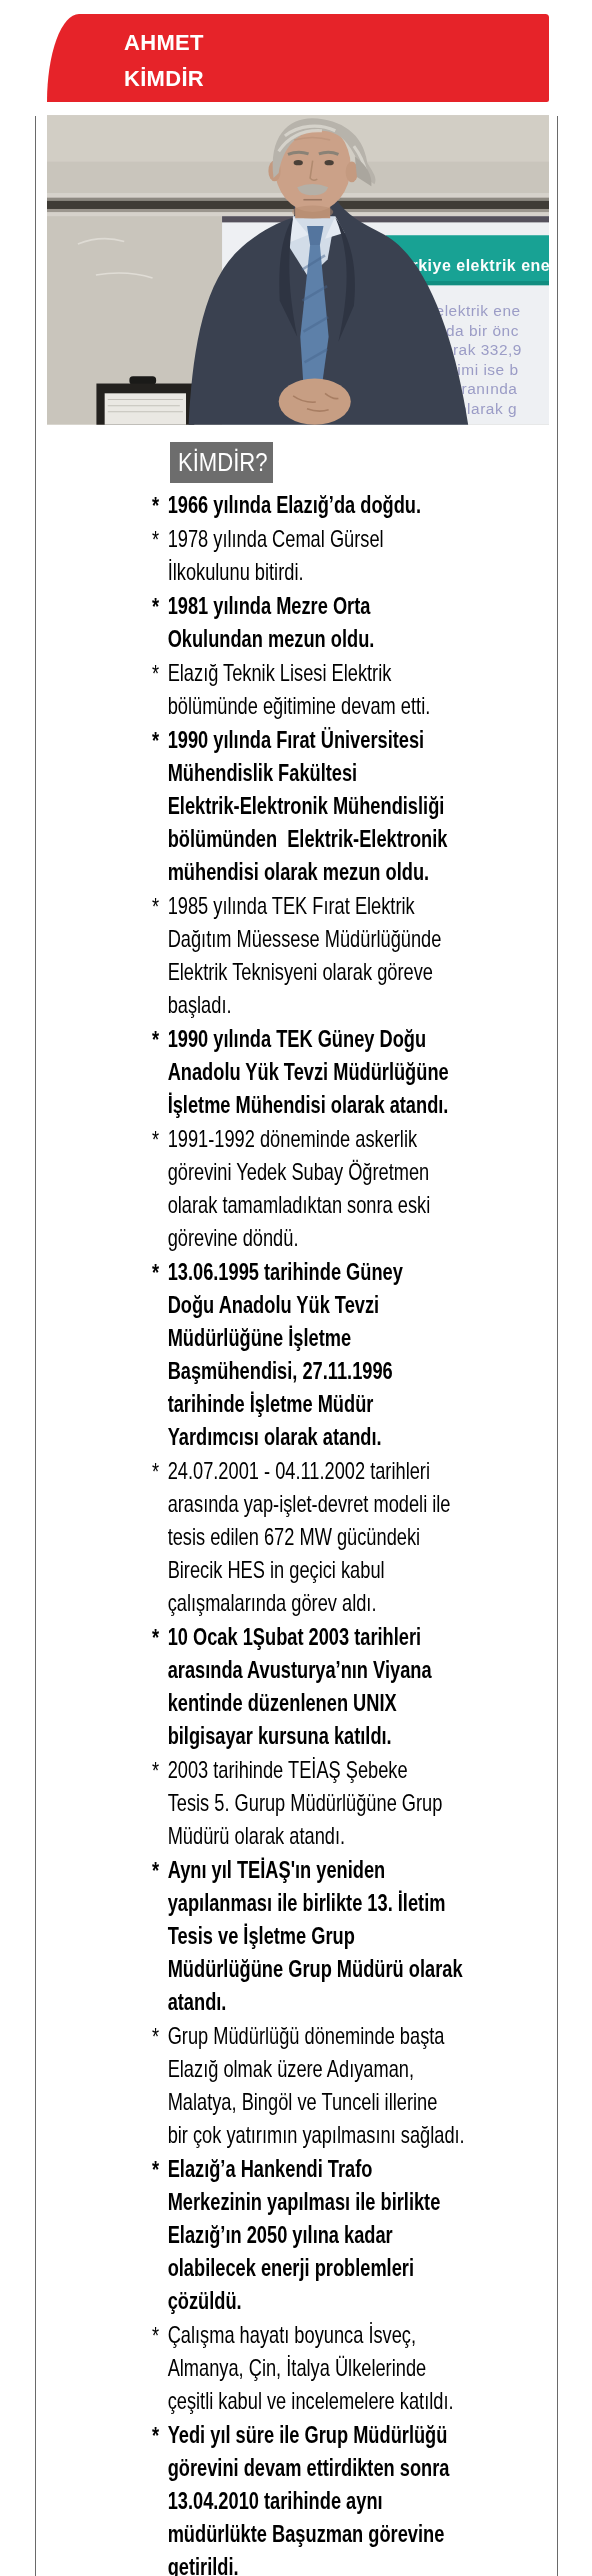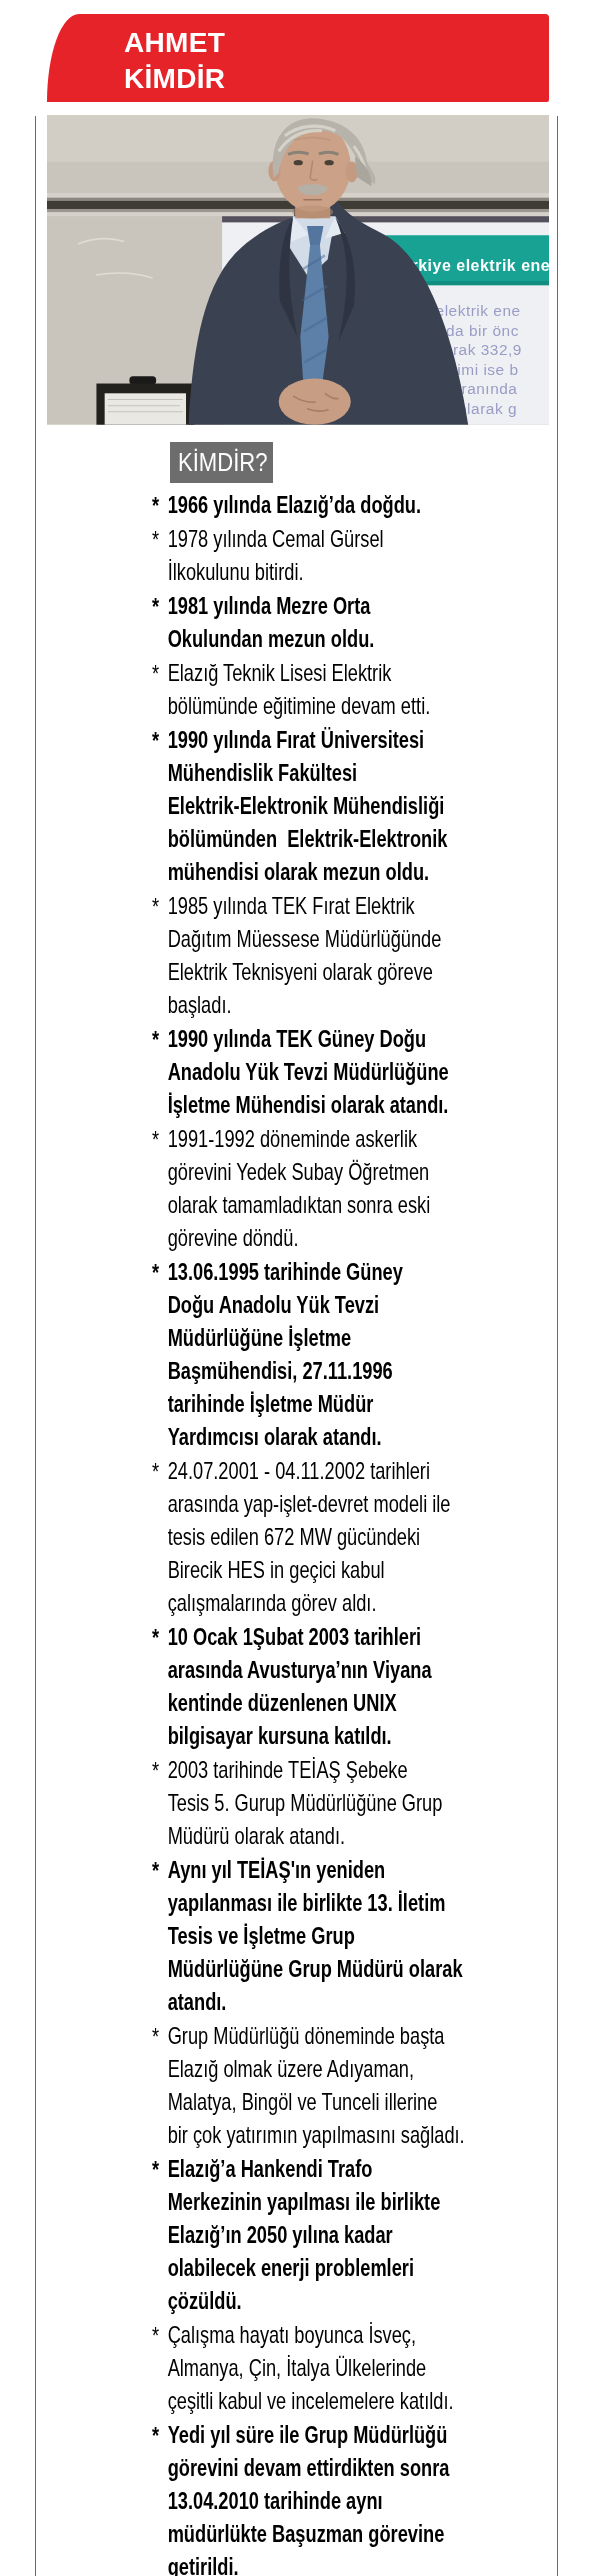--- a/index.html
+++ b/index.html
@@ -16,21 +16,21 @@
   
   .banner{
     position:absolute;left:47px;top:14.4px;width:502px;height:88px;
     background:#e62329;
     border-top-left-radius:32px 88px;
     border-top-right-radius:3.6px;
     border-bottom-right-radius:2.1px;
   }
   .banner .name{
     position:absolute;left:77px;color:#ffffff;font-weight:bold;
-    font-size:28px;line-height:24px;letter-spacing:0.3px;
+    font-size:22px;line-height:24px;letter-spacing:0.3px;
   }
   .banner .name.l1{top:16.5px;}
   .banner .name.l2{top:53px;}
 
   
   .photo{position:absolute;left:47px;top:115px;width:502px;height:310px;}
   .photo svg{display:block;}
   .screen-title{font-family:"Liberation Sans",sans-serif;font-size:31px;font-weight:bold;fill:#fdfdfd;letter-spacing:1px;}
   .screen-body{font-family:"Liberation Sans",sans-serif;font-size:30px;fill:#9b9cc6;letter-spacing:1px;}
 

